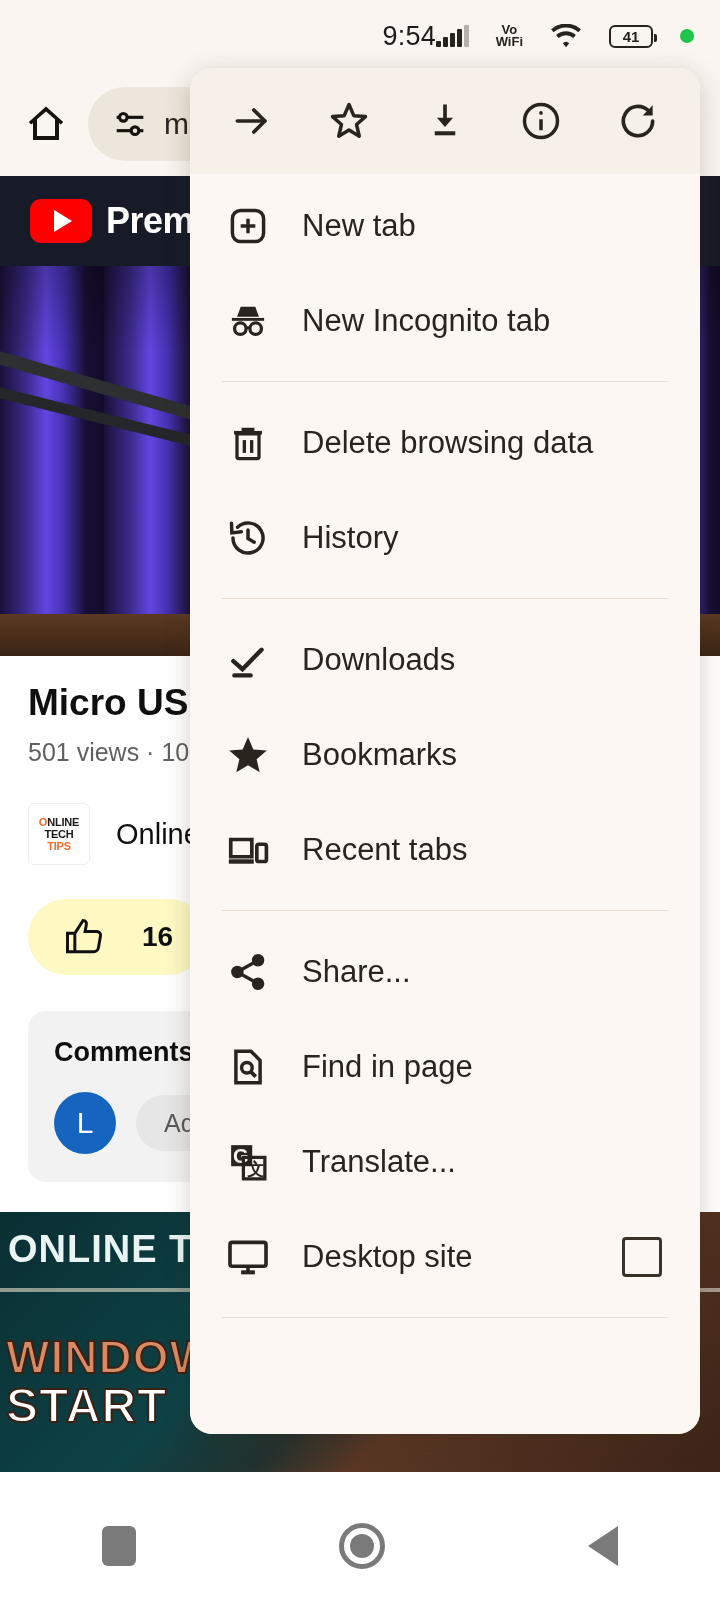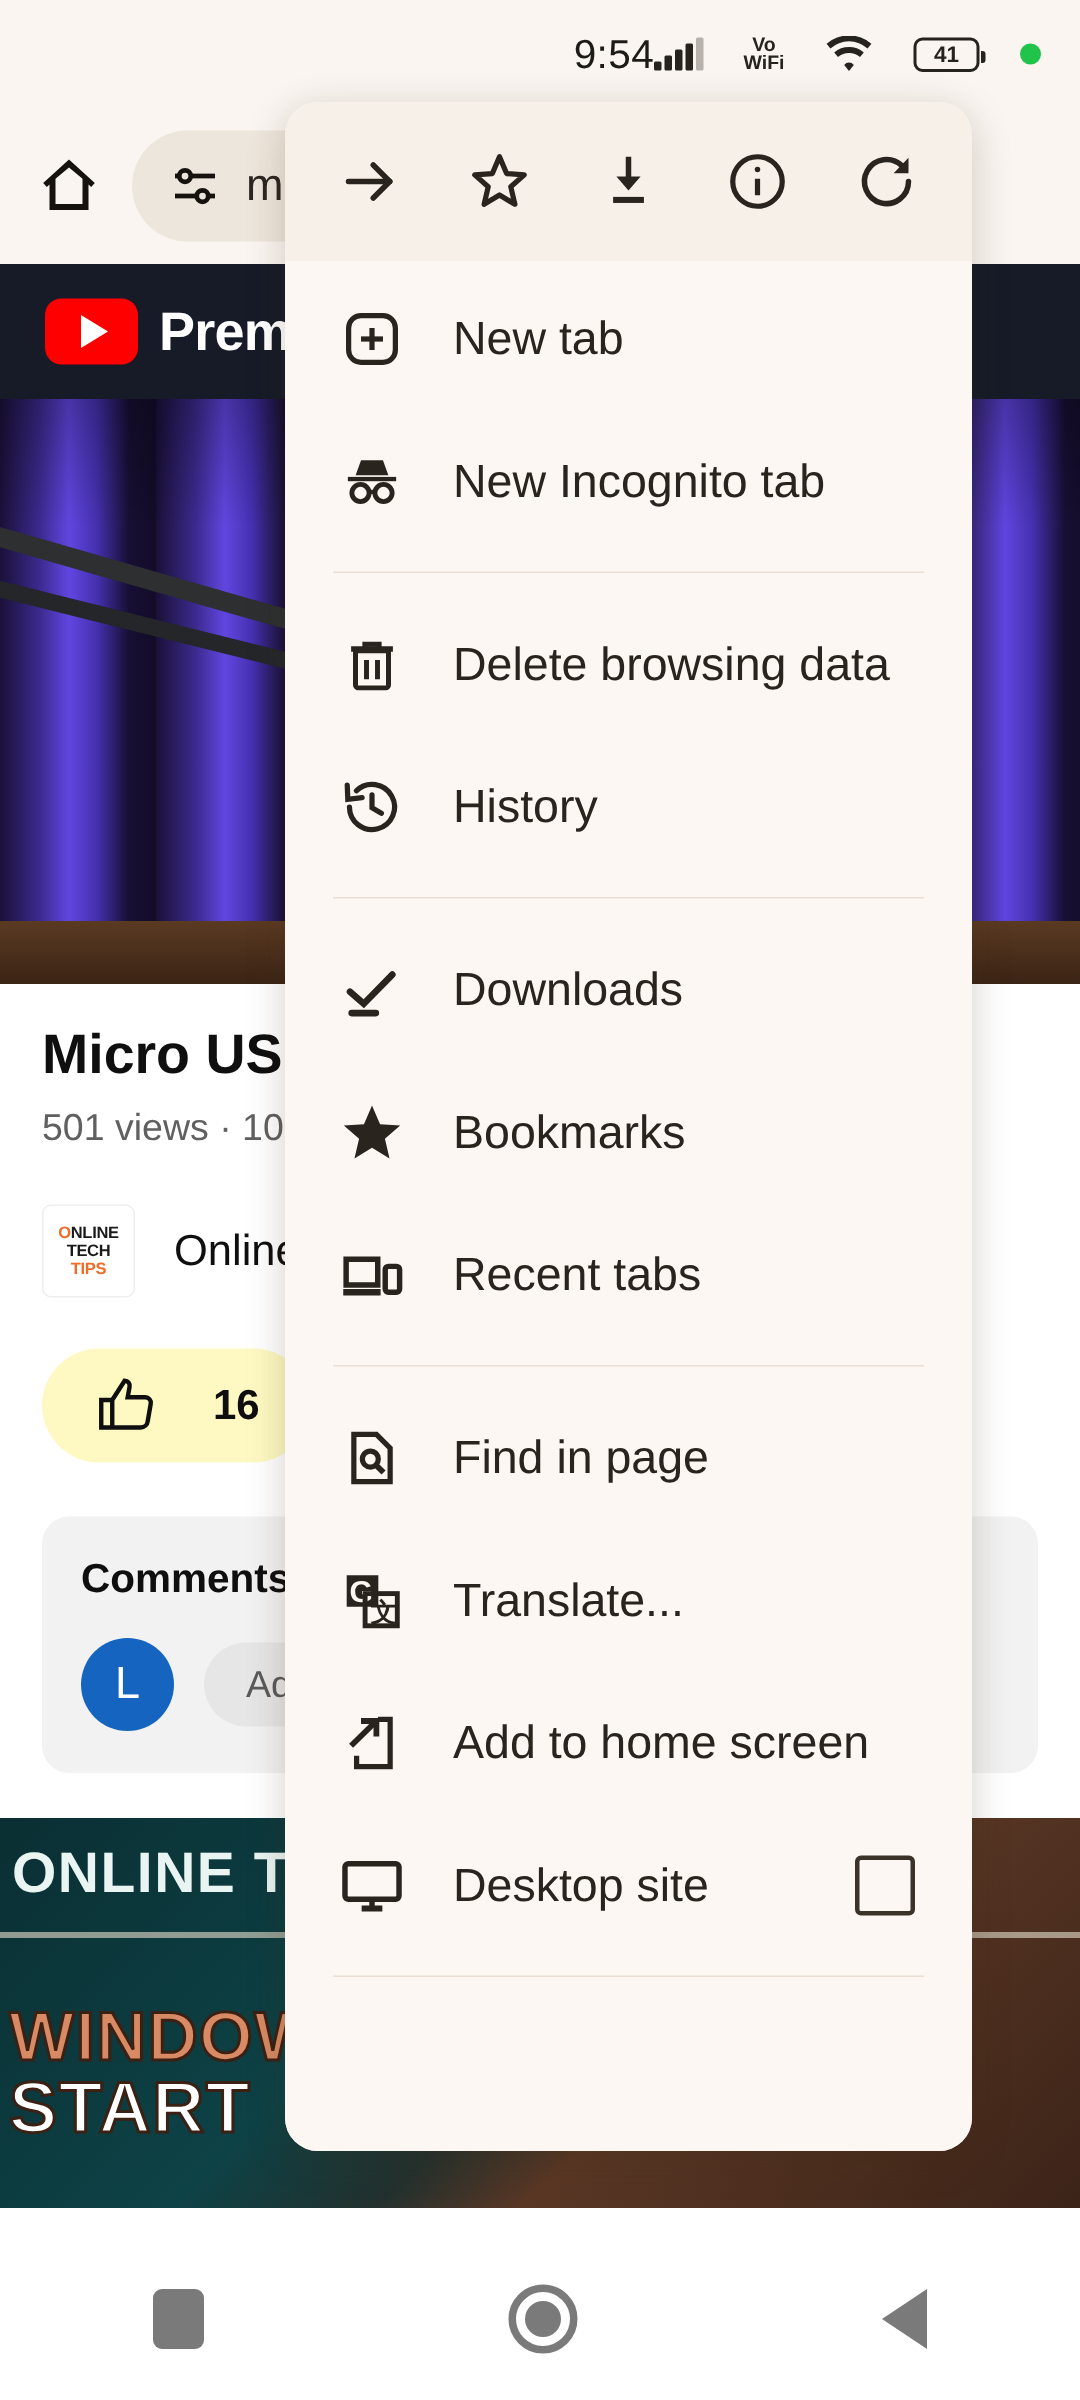--- a/index.html
+++ b/index.html
@@ -89,21 +89,21 @@
   .next-thumb { margin-top: 30px; height: 260px; position:relative; overflow:hidden;
     background: linear-gradient(135deg,#0a2f33 0%,#0d4246 38%,#23312e 52%,#5a3725 62%,#3c2418 100%);}
   .nt-header { position:absolute; top:16px; left:0; width:100%; color:#eaf4f3; font-size:38px; font-weight:bold; letter-spacing:1px; padding-left:8px; white-space:nowrap;}
   .nt-rule { position:absolute; top:76px; left:0; width:100%; height:4px; background:#d9d2c2; opacity:.65;}
   .nt-l1 { position:absolute; top:118px; left:6px; font-size:46px; font-weight:bold; color:#d78a63; letter-spacing:1px; -webkit-text-stroke:2px #3b2014; white-space:nowrap;}
   .nt-l2 { position:absolute; top:166px; left:6px; font-size:48px; font-weight:bold; color:#fff; letter-spacing:1px; -webkit-text-stroke:2px #3b2014; white-space:nowrap;}
   .nt-l3 { position:absolute; top:216px; left:6px; font-size:46px; font-weight:bold; color:#d78a63; letter-spacing:1px; -webkit-text-stroke:2px #3b2014; white-space:nowrap;}
 
   
   .menu {
-    position: absolute; left: 190px; top: 68px; width: 458px; height: 1366px;
+    position: absolute; left: 190px; top: 68px; width: 510px; height: 1366px;
     background: #FCF7F3; border-radius: 22px; z-index: 10; overflow: hidden;
     box-shadow: 0 6px 26px rgba(60,40,20,.22);
   }
   .menu-toolbar {
     height: 106px; background:#F7F0E8; display:flex; align-items:center;
     justify-content: space-around; padding: 0 14px;
   }
   .tb-btn { width:64px;height:64px;display:flex;align-items:center;justify-content:center;}
   .menu-list { padding-top: 4px; }
   .mi {
@@ -357,20 +357,32 @@
               <path d="M3 6.5h11v9H3z"></path>
               <line x1="2" y1="18" x2="15" y2="18" stroke-width="2.3"></line>
               <rect x="16.6" y="9" width="5" height="9" rx="1.1"></rect>
             </svg>
         </span>
         <span class="mi-label">Recent tabs</span>
       </div>
 
       <div class="divider"></div>
 
+      <div class="mi">
+        <span class="mi-ico">
+          <svg width="44" height="44" viewBox="0 0 24 24" fill="none" stroke="#2a241e" stroke-width="1.8">
+              <circle cx="17.5" cy="5.6" r="2.5" fill="#2a241e"></circle>
+              <circle cx="17.5" cy="18.4" r="2.5" fill="#2a241e"></circle>
+              <circle cx="6.2" cy="12" r="2.5" fill="#2a241e"></circle>
+              <line x1="8.3" y1="10.8" x2="15.4" y2="6.8"></line>
+              <line x1="8.3" y1="13.2" x2="15.4" y2="17.2"></line>
+            </svg>
+        </span>
+        <span class="mi-label">Share...</span>
+      </div>
 
       <div class="mi">
         <span class="mi-ico">
           <svg width="44" height="44" viewBox="0 0 24 24" fill="none" stroke="#2a241e" stroke-width="1.9">
               <path d="M5.4 3.4h8.2l5 5v12.2H5.4z"></path>
               <circle cx="11.4" cy="12.4" r="2.9"></circle>
               <line x1="13.6" y1="14.7" x2="16.2" y2="17.3" stroke-width="2.1"></line>
             </svg>
         </span>
         <span class="mi-label">Find in page</span>
@@ -381,30 +393,20 @@
           <svg width="46" height="46" viewBox="0 0 24 24">
               <path d="M3.2 3.2h11v11h-11z" fill="#2a241e"></path>
               <text x="4.2" y="12.4" font-family="Liberation Sans, sans-serif" font-size="10.5" font-weight="bold" fill="#FCF7F3">G</text>
               <rect x="9.6" y="9.6" width="11.2" height="11.2" fill="none" stroke="#2a241e" stroke-width="1.7"></rect>
               <text x="11.6" y="19" font-family="Liberation Sans, sans-serif" font-size="9" font-weight="bold" fill="#2a241e">文</text>
             </svg>
         </span>
         <span class="mi-label">Translate...</span>
       </div>
 
-      <div class="mi">
-        <span class="mi-ico">
-          <svg width="44" height="44" viewBox="0 0 24 24" fill="none" stroke="#2a241e" stroke-width="1.9">
-              <path d="M14.2 3.4h4.4v17.2H6.4v-4"></path>
-              <line x1="4.4" y1="13" x2="13.4" y2="4.2" stroke-width="2.1"></line>
-              <polyline points="13.6,9.6 13.6,4 8,4" stroke-width="2.1"></polyline>
-            </svg>
-        </span>
-        <span class="mi-label">Add to home screen</span>
-      </div>
 
       <div class="mi">
         <span class="mi-ico">
           <svg width="46" height="46" viewBox="0 0 24 24" fill="none" stroke="#2a241e" stroke-width="1.9">
               <rect x="2.6" y="4.4" width="18.8" height="12.4" rx="1.2"></rect>
               <line x1="12" y1="17" x2="12" y2="19.8"></line>
               <line x1="8.4" y1="20" x2="15.6" y2="20" stroke-width="2.1"></line>
             </svg>
         </span>
         <span class="mi-label">Desktop site</span>

